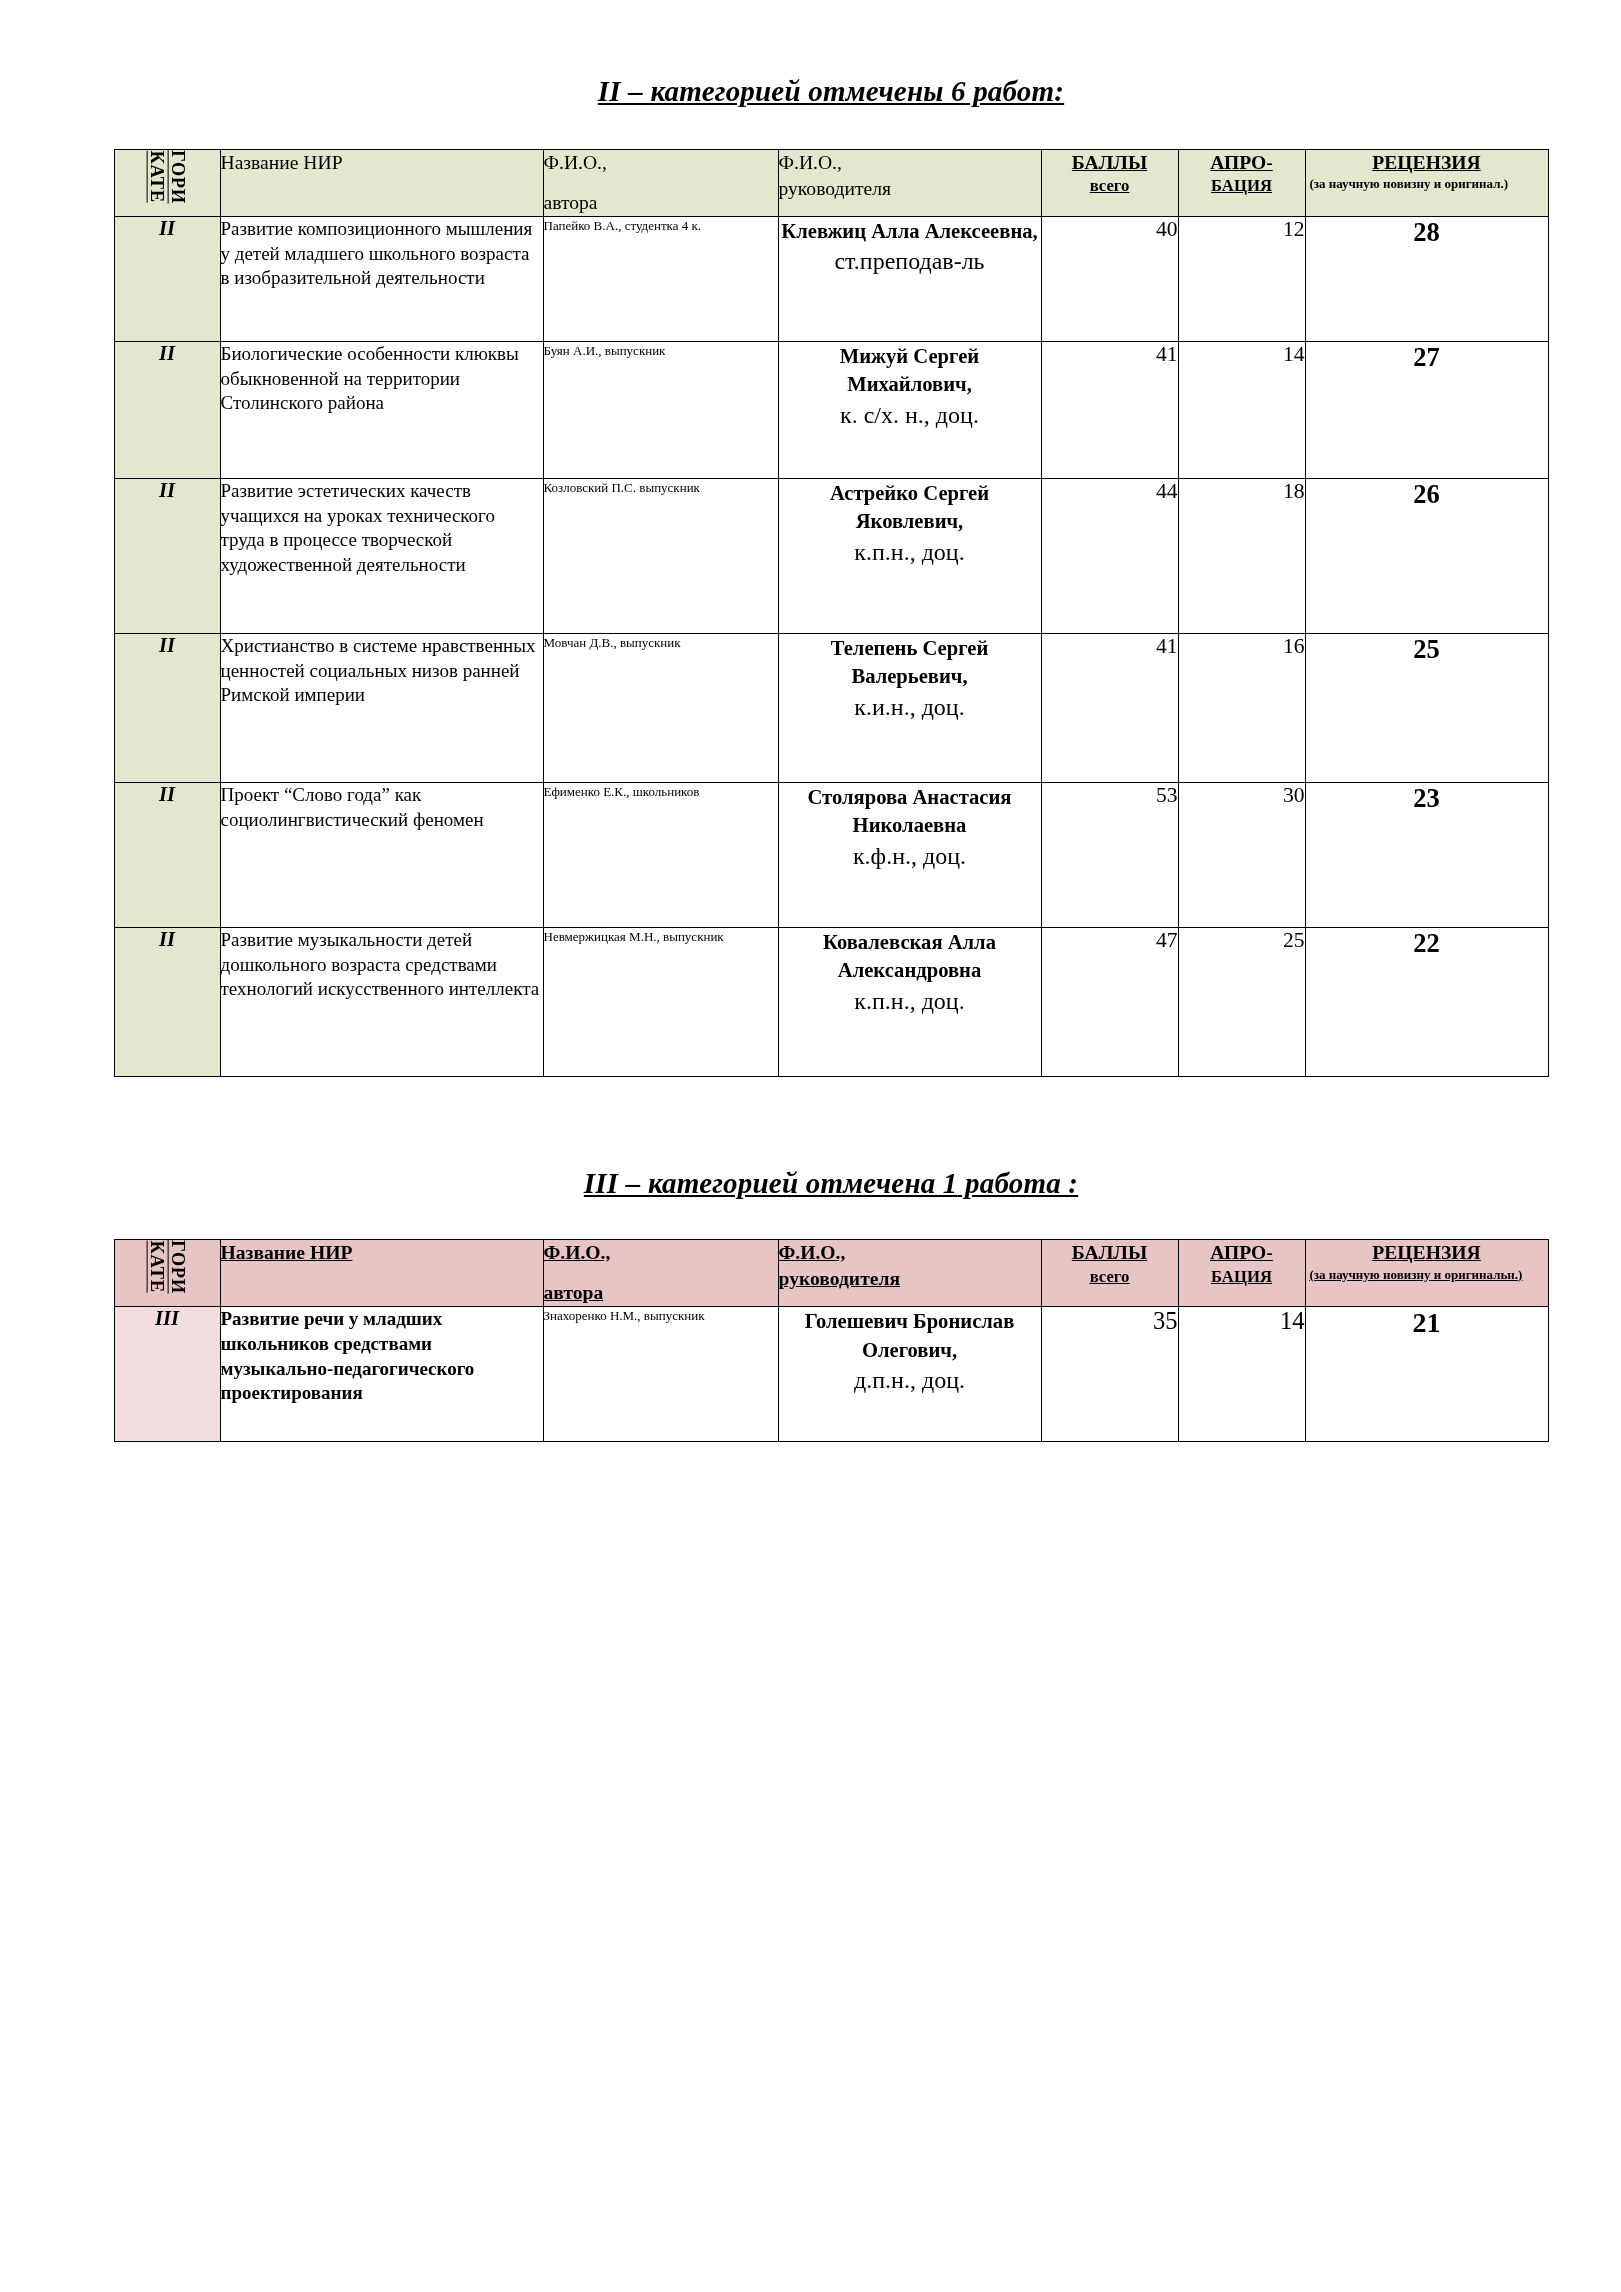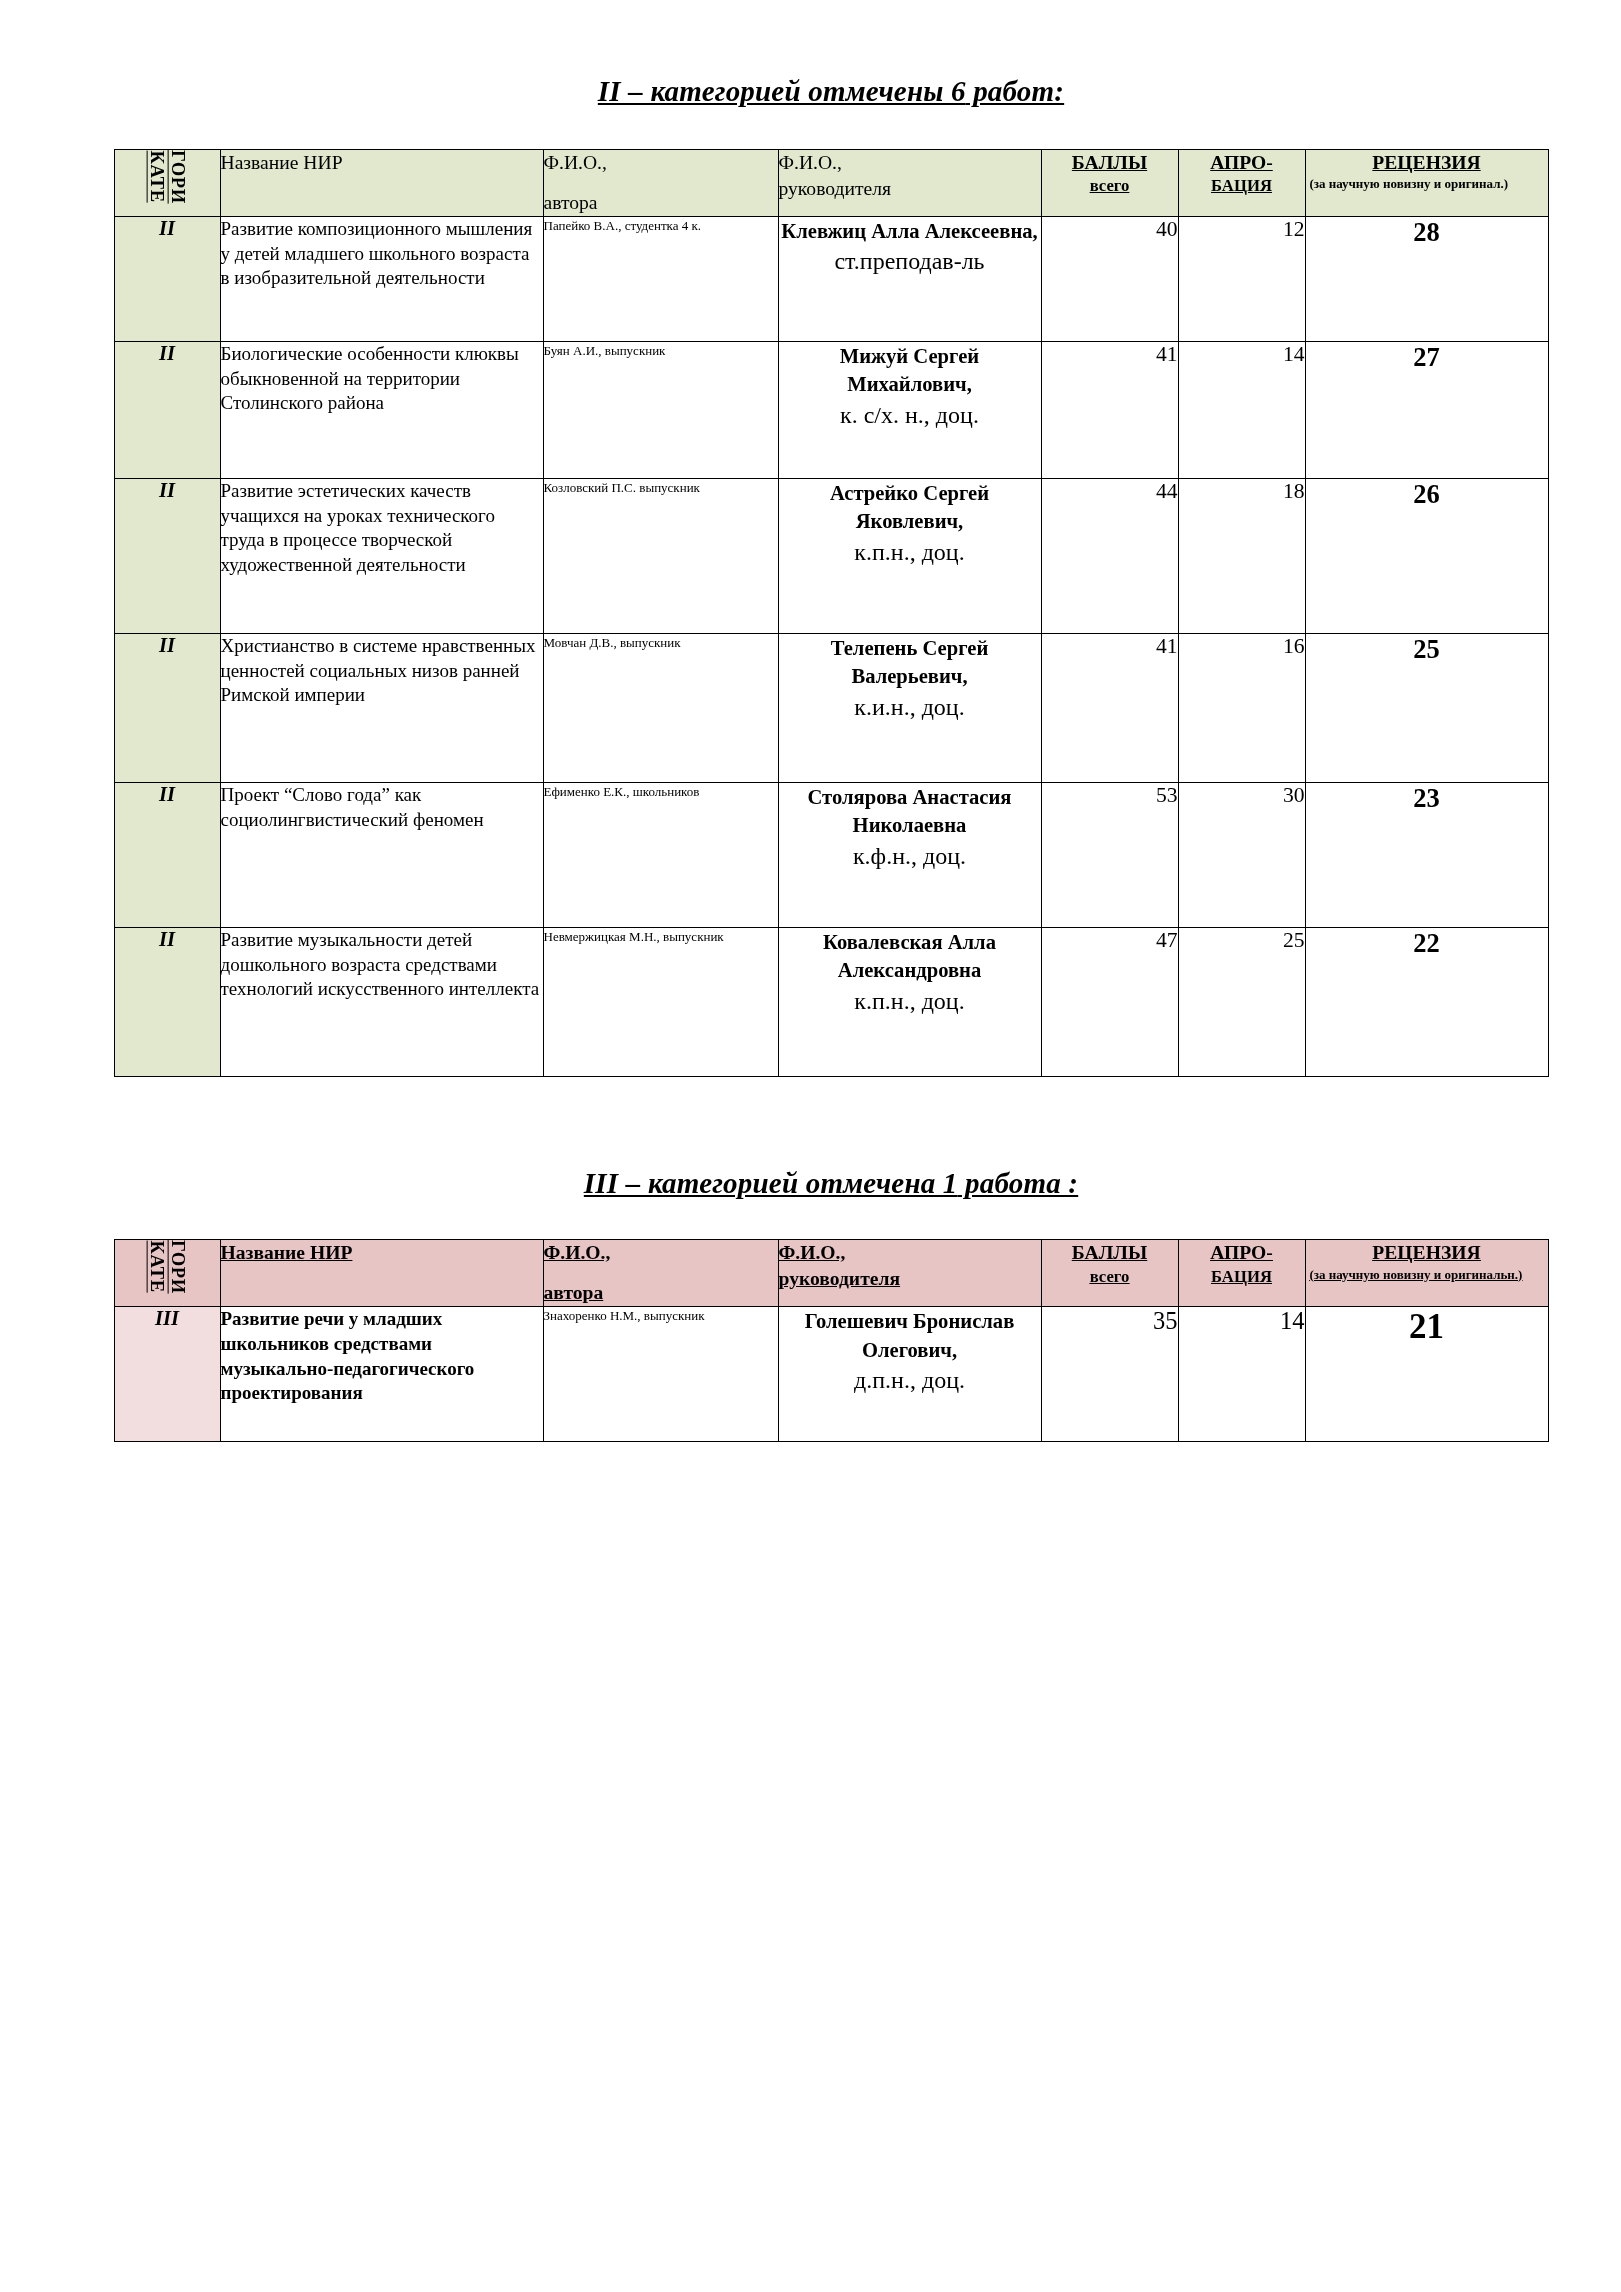--- a/index.html
+++ b/index.html
@@ -156,21 +156,21 @@
     vertical-align: middle;
     font-size: 21.6px;
   }
   .rec-cell {
     text-align: center;
     vertical-align: middle;
     font-size: 26.5px;
     font-weight: bold;
   }
   .rose .num-cell { font-size: 24.5px; }
-  .rose .rec-cell { font-size: 35px; }
+  .rose .rec-cell { font-size: 28px; }
 </style>
 </head>
 <body>
 
 <div class="page">
 
   <h1 class="section-title title-ii"><span class="u">II – категорией отмечены 6</span><span class="u"> работ:</span></h1>
 
   <table class="nir green">
     <colgroup>

